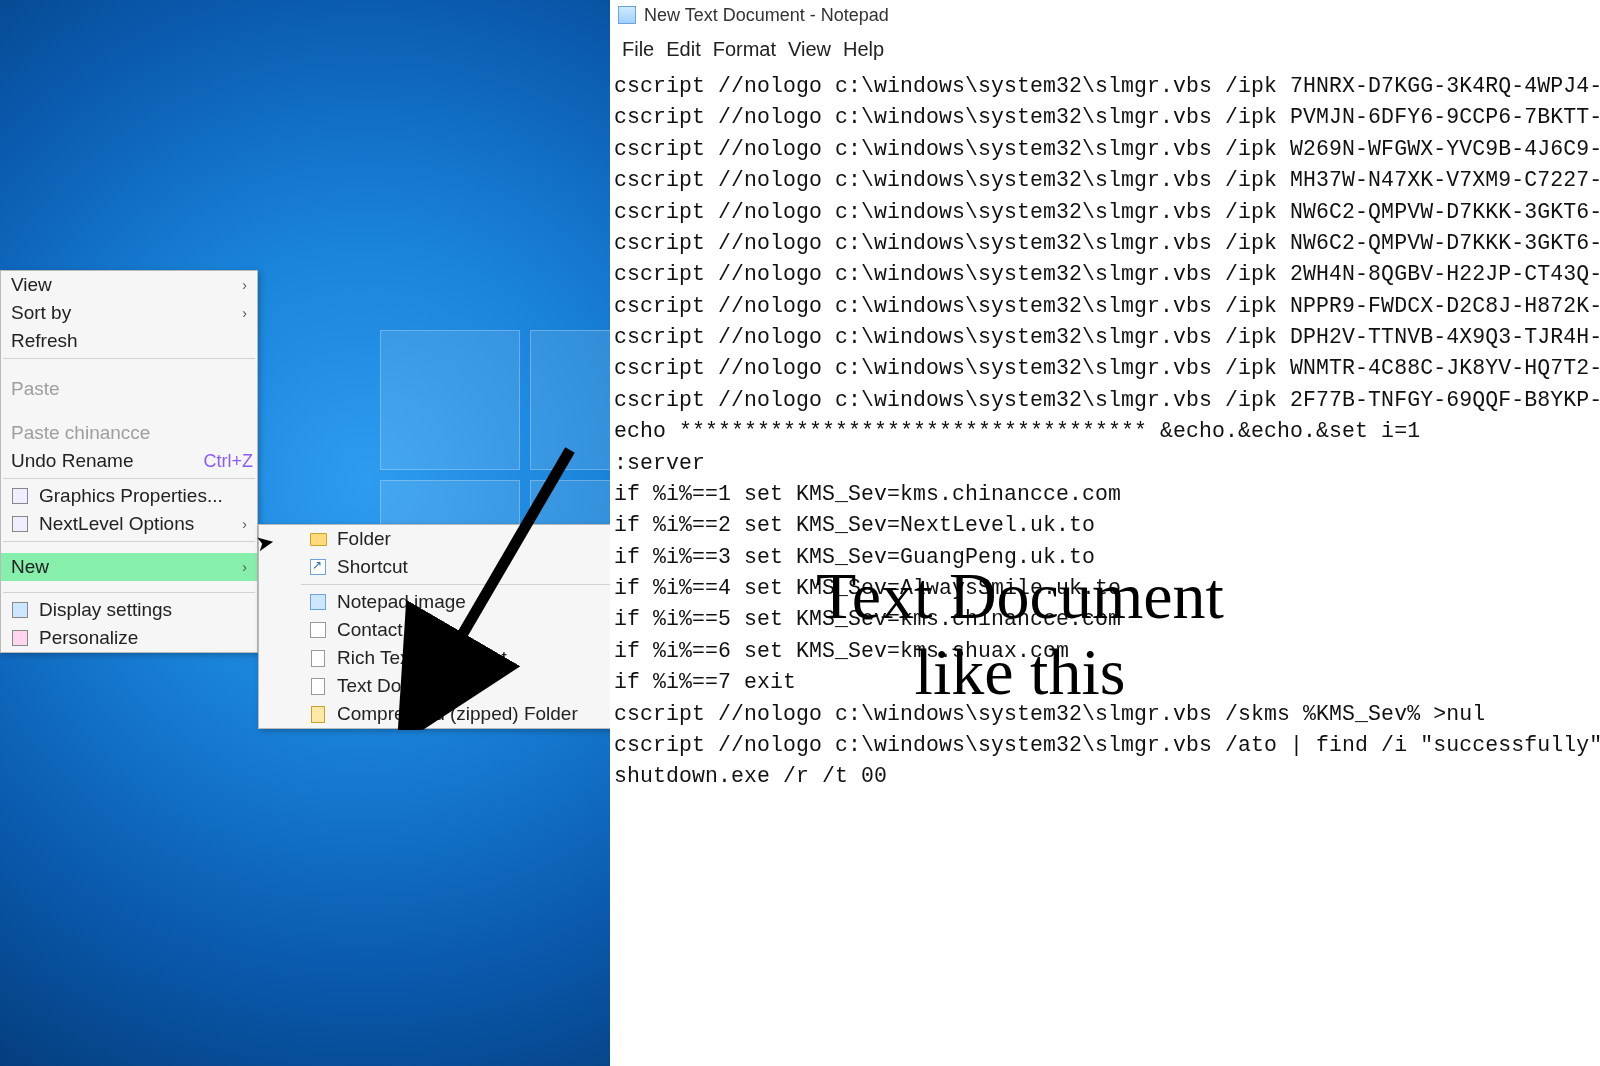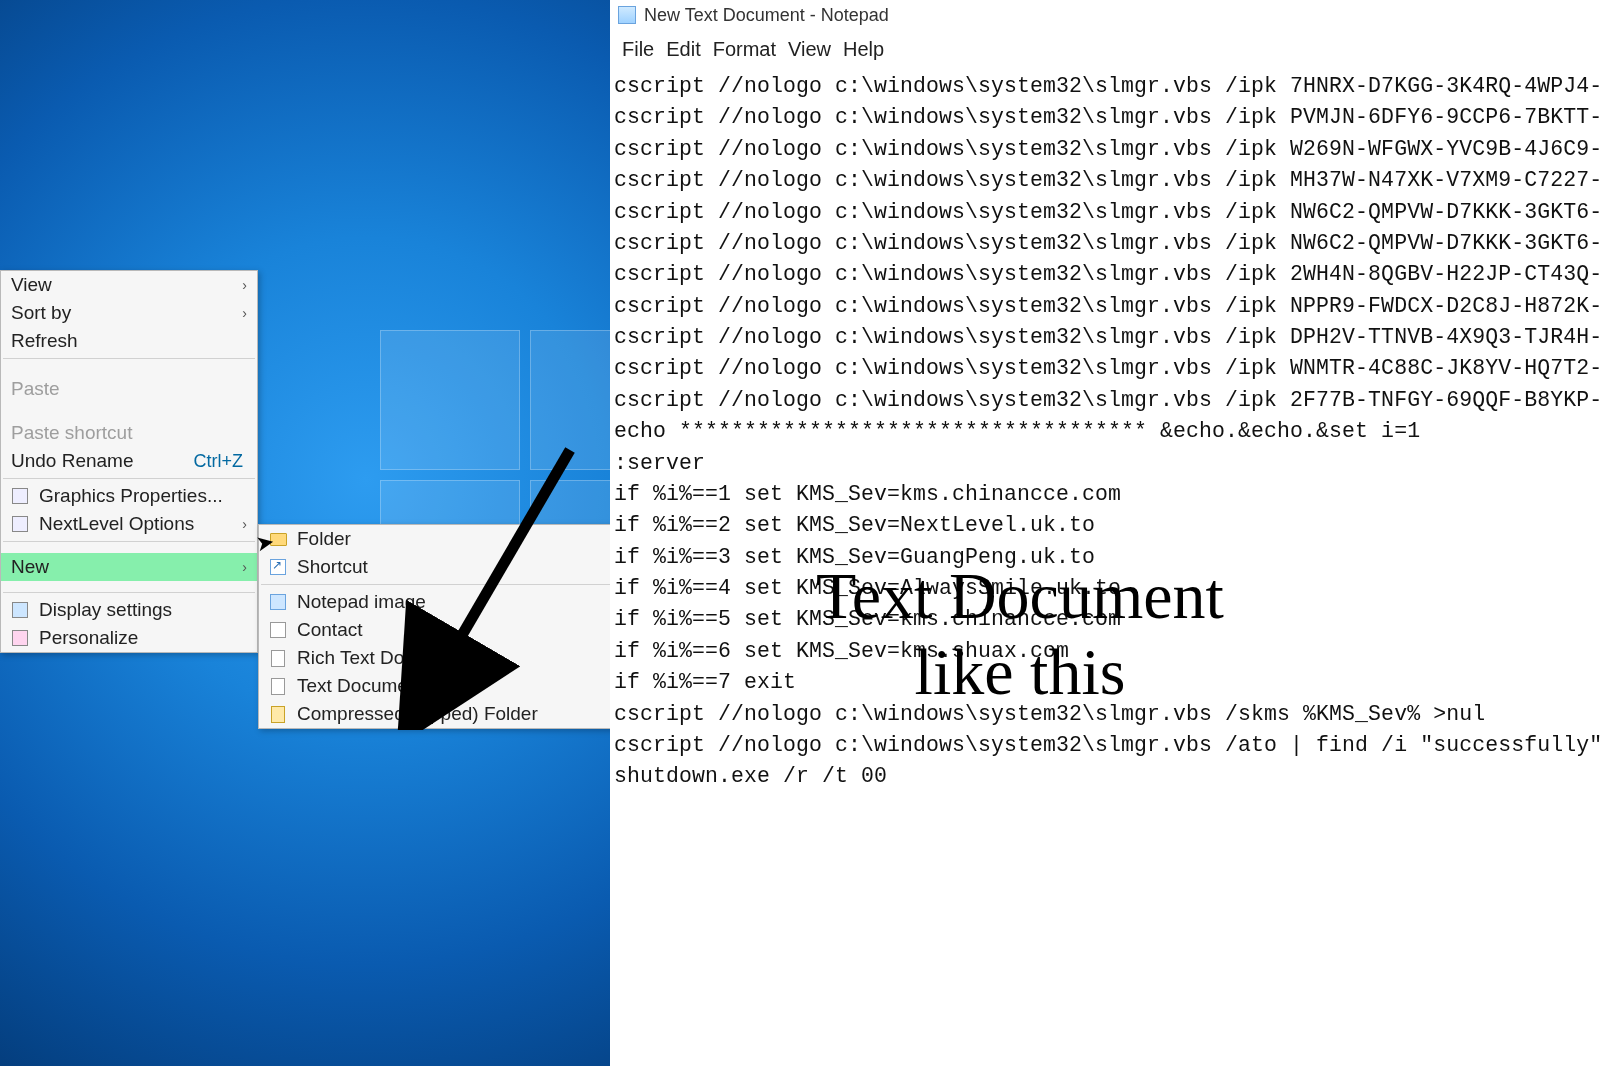--- a/index.html
+++ b/index.html
@@ -30,39 +30,39 @@
   }
   .context-menu {
     position: absolute;
     background: #f6f6f6;
     border: 1px solid #b9b9b9;
     box-shadow: 2px 2px 6px rgba(0,0,0,0.25);
     font-size: 19px;
     color: #222;
   }
   .cm-main { left: 0; top: 270px; width: 258px; }
-  .cm-sub  { left: 258px; top: 524px; width: 372px; }
+  .cm-sub  { left: 258px; top: 524px; width: 372px; padding-left: 40px; }
   .cm-item {
     display: flex;
     align-items: center;
     height: 28px;
     padding: 0 10px;
     position: relative;
     white-space: nowrap;
   }
   .cm-item.highlight { background: #86efac; }
   .cm-item.disabled { color: #9e9e9e; margin-top: 16px; }
   .cm-sep { height: 1px; background: #d1d1d1; margin: 3px 2px; }
   .cm-arrow {
     position: absolute; right: 10px; top: 50%; transform: translateY(-50%);
     font-size: 14px; color: #555;
   }
   .cm-shortcut {
-    position: absolute; right: 14px; top: 50%; transform: translateY(-50%);
-    font-size: 18px; color: #0369a1;
+    position: absolute; right: 4px; top: 50%; transform: translateY(-50%);
+    font-size: 18px; color: #8b5cf6;
   }
   .cm-icon {
     width: 18px; height: 18px; margin-right: 10px;
     display: inline-flex; align-items: center; justify-content: center;
     font-size: 14px;
   }
   .ico-box { border: 1px solid #888; background: #eef; width:16px; height:16px; }
   .ico-folder { background: #ffd97a; border: 1px solid #c9a227; width:17px; height:13px; border-radius:1px; }
   .ico-shortcut { background: #fff; border: 1px solid #6aa3de; width:16px; height:16px; position:relative; }
   .ico-shortcut::after { content:"↗"; position:absolute; left:1px; top:-2px; font-size:12px; color:#2a6fb5;}
@@ -152,21 +152,21 @@
         <span class="cm-arrow">›</span>
       </div>
     <div class="cm-item">
         <span>Refresh</span>
       </div>
     <div class="cm-sep"></div>
     <div class="cm-item disabled">
         <span>Paste</span>
       </div>
     <div class="cm-item disabled">
-        <span>Paste shortcut</span>
+        <span>Paste chinancce</span>
       </div>
     <div class="cm-item">
         <span>Undo Rename</span>
         <span class="cm-shortcut">Ctrl+Z</span>
       </div>
     <div class="cm-sep"></div>
     <div class="cm-item">
         <span class="cm-icon">
           <span class="ico-box"></span>
         </span>

